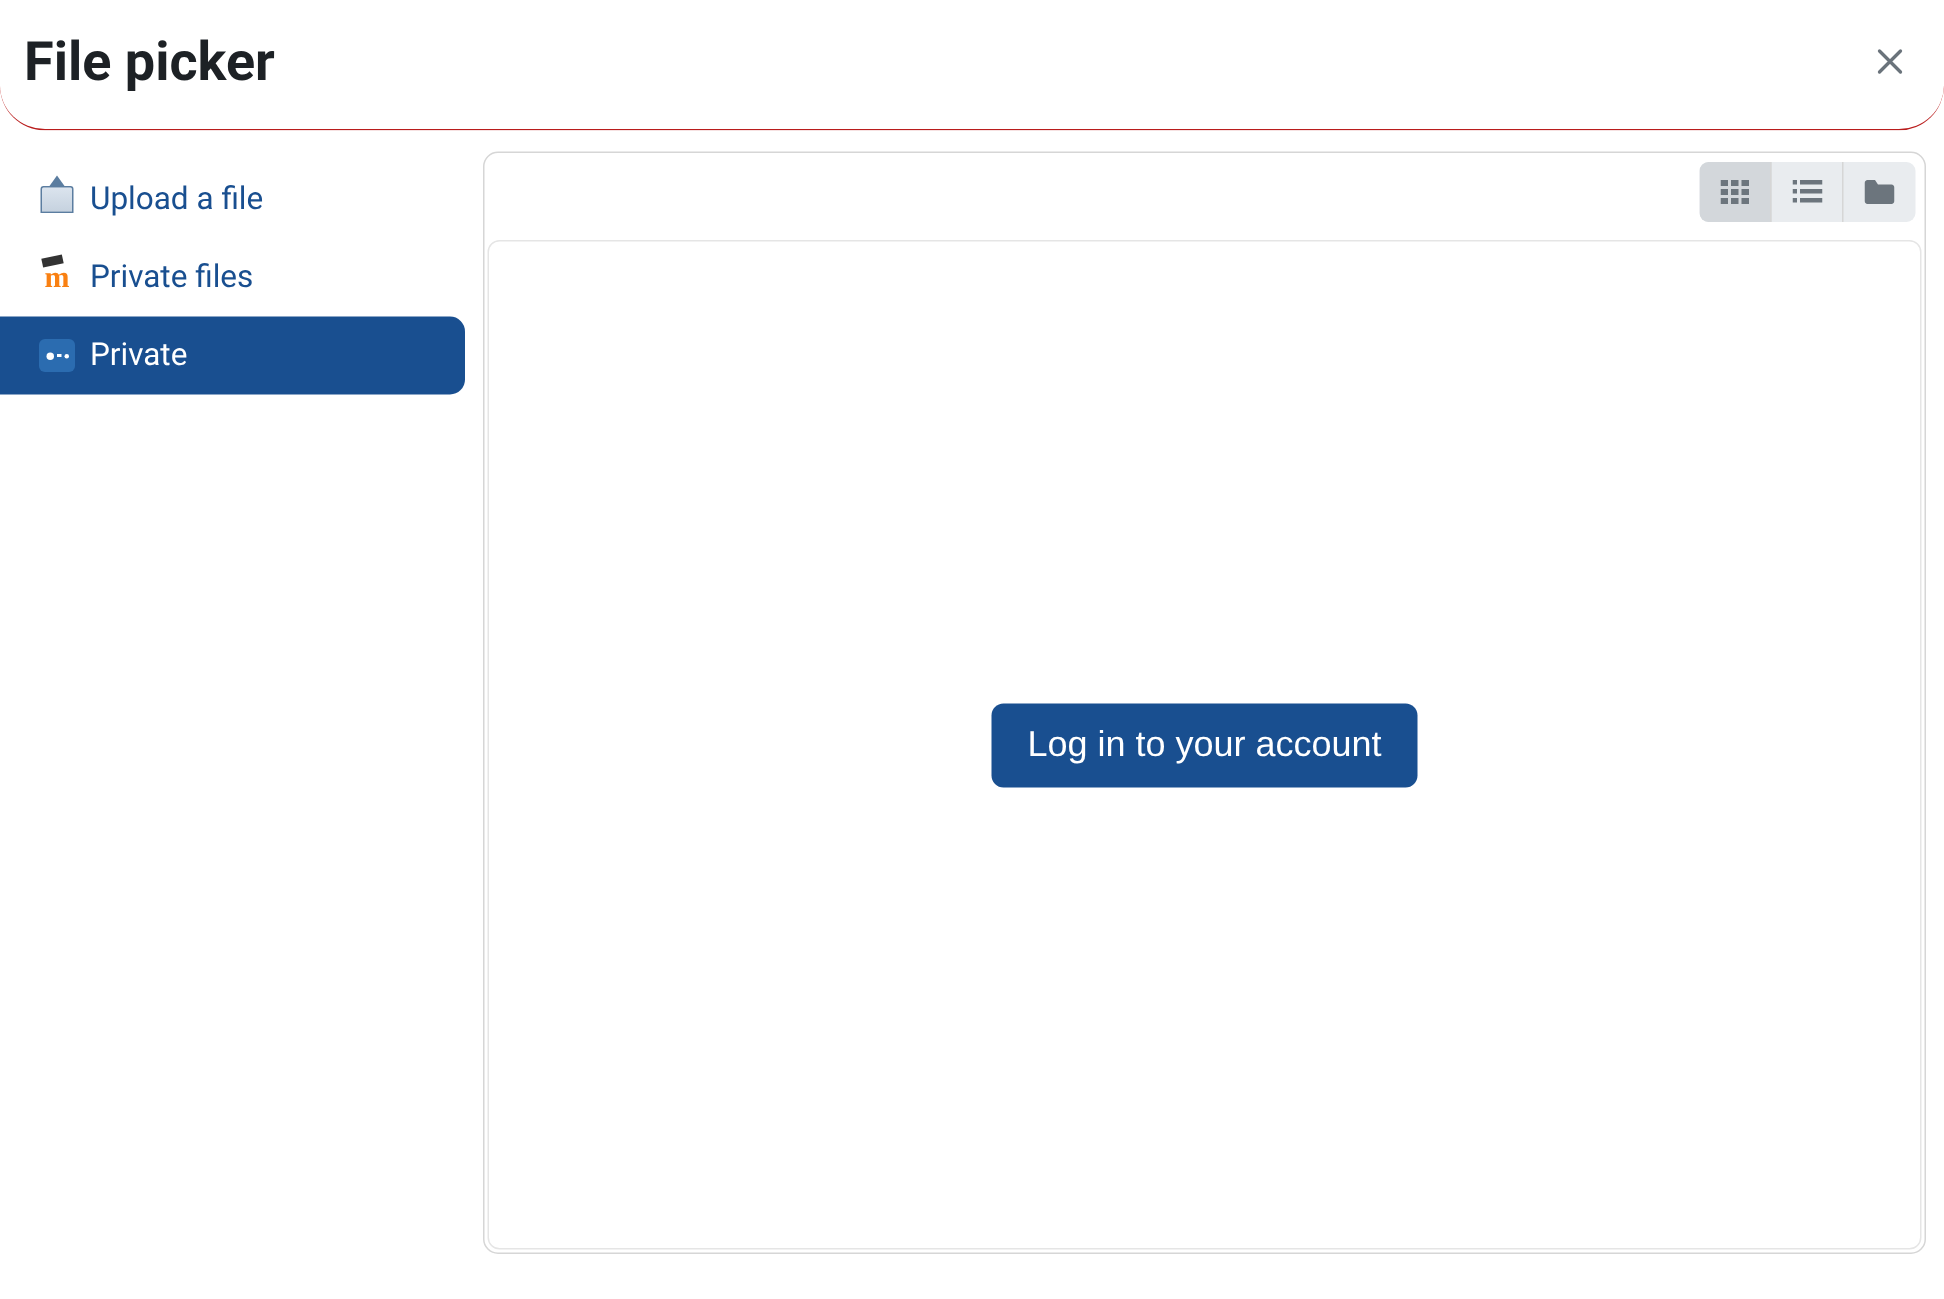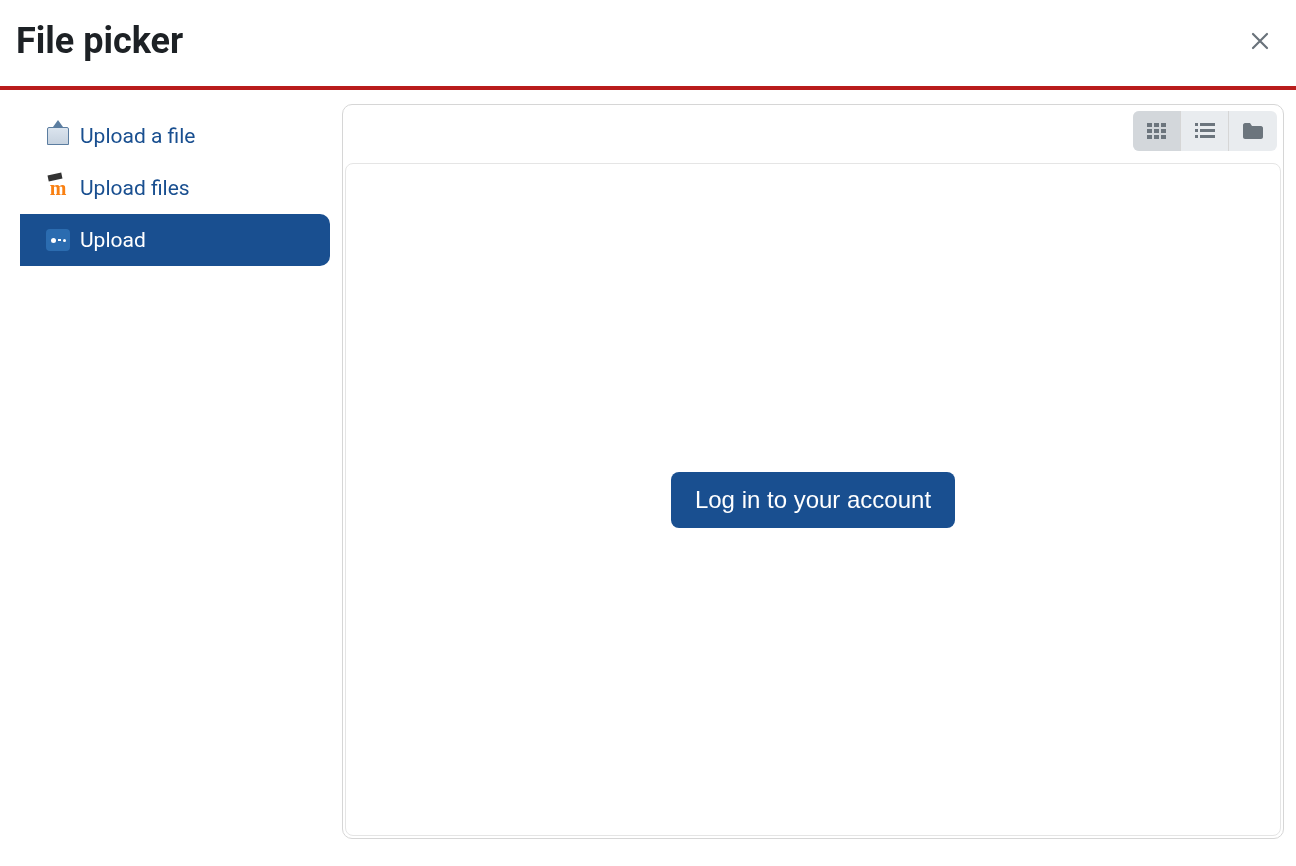--- a/index.html
+++ b/index.html
@@ -13,40 +13,40 @@
       color: #1d2125;
       width: 1296px;
       height: 866px;
       overflow: hidden;
     }
     .header {
       display: flex;
       align-items: center;
       justify-content: space-between;
       padding: 20px 16px 24px 16px;
-      border-bottom: 4px solid #b91c1c;
+      border-bottom: 1px solid #b91c1c;
+      border-radius: 30px;
     }
     .header h1 {
       font-size: 36px;
       font-weight: 700;
       color: #1d2125;
     }
     .close-btn {
       font-size: 28px;
       color: #6a737b;
       cursor: pointer;
       padding: 6px 10px;
       background: none;
       border: none;
       line-height: 1;
     }
     .body {
       display: flex;
       height: calc(100% - 97px);
-      padding-left: 20px;
     }
     .sidebar {
       width: 322px;
       padding-top: 20px;
       flex-shrink: 0;
     }
     .sidebar-item {
       display: flex;
       align-items: center;
       padding: 14px 26px;
@@ -236,33 +236,33 @@
       <span class="sidebar-icon">
         <span class="upload-icon-shape"></span>
       </span>
       <span>Upload a file</span>
     </div>
 
     <div class="sidebar-item">
       <span class="sidebar-icon">
         <span class="moodle-m">m<span class="moodle-hat"></span></span>
       </span>
-      <span>Upload files</span>
+      <span>Private files</span>
     </div>
 
 
     <div class="sidebar-item active">
       <span class="sidebar-icon">
         <span class="sciebo-badge">
           <span class="dot"></span>
             <span class="bar"></span>
             <span class="dot small"></span>
         </span>
       </span>
-      <span>Upload</span>
+      <span>Private</span>
     </div>
 
   </div>
 
   <div class="content">
     <div class="content-frame">
 
       <div class="toolbar">
         <button class="toolbar-btn active" aria-label="Icon view">
           <span>

